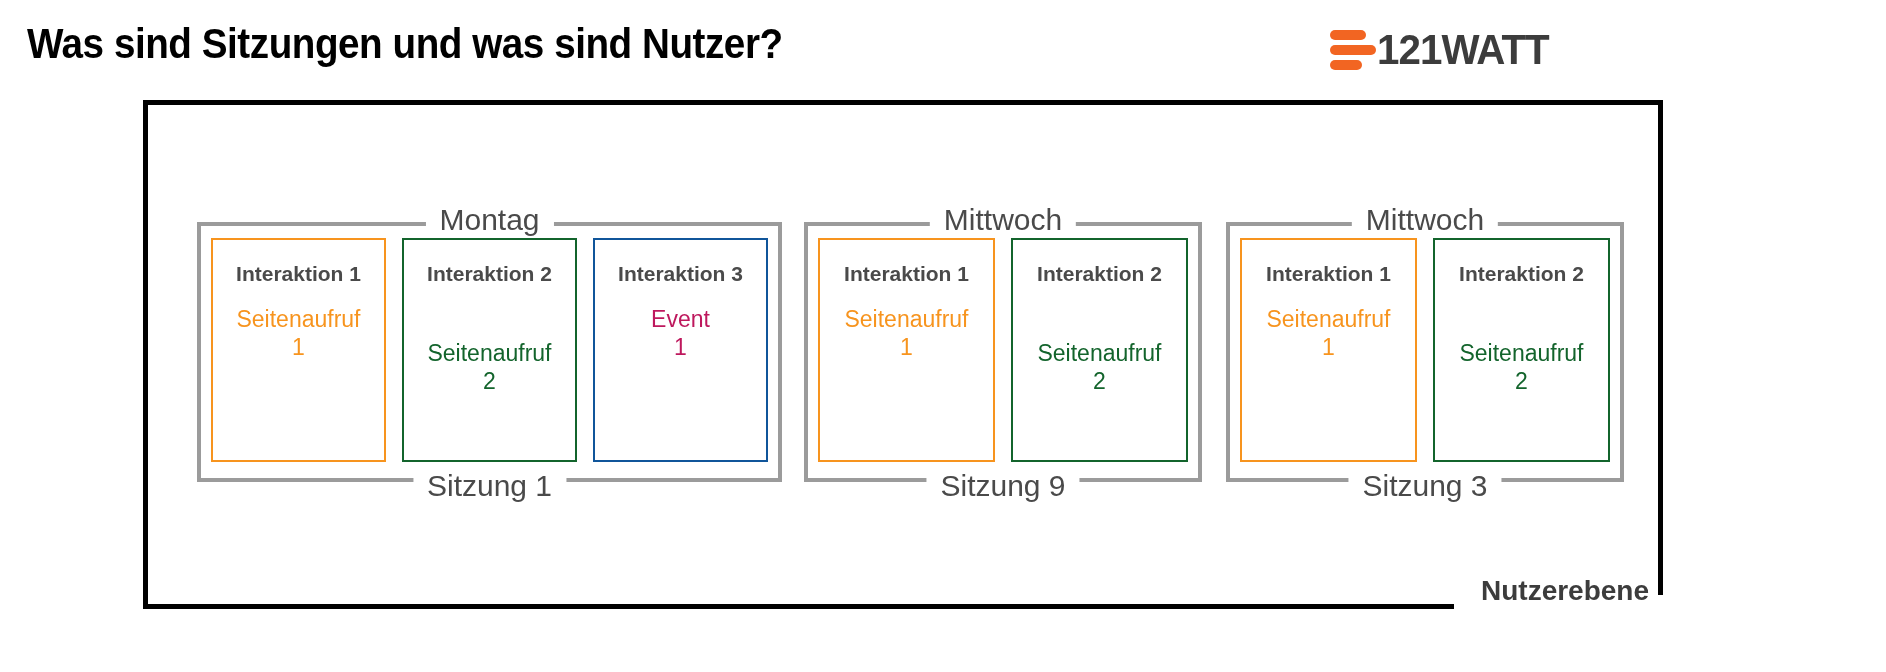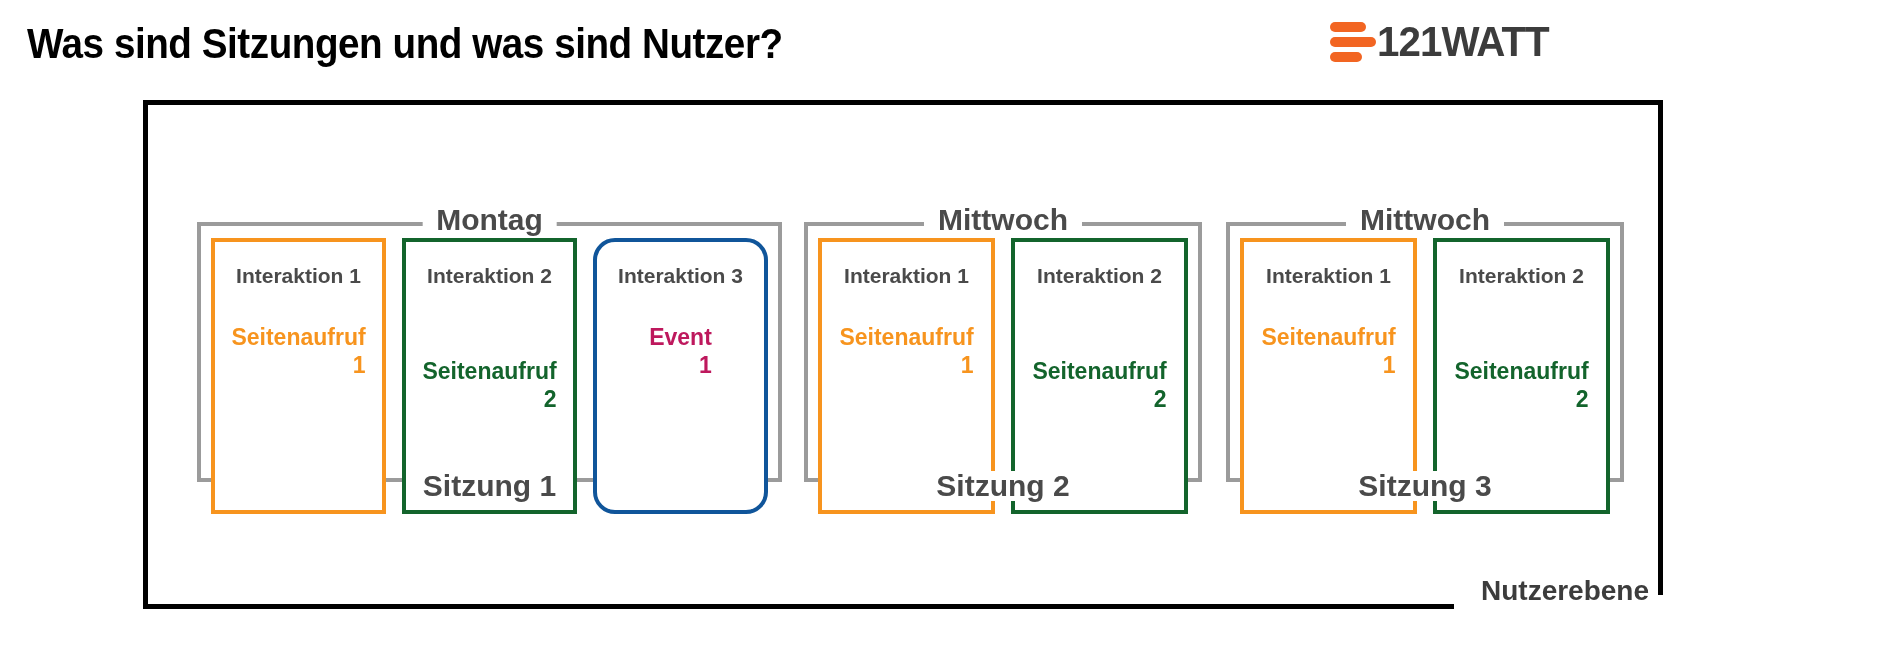--- a/index.html
+++ b/index.html
@@ -37,21 +37,21 @@
     color: #000000;
     letter-spacing: -0.5px;
     white-space: nowrap;
     transform: scaleX(0.92);
     transform-origin: left center;
   }
 
   .logo {
     position: absolute;
     right: 20px;
-    top: 16px;
+    top: 24px;
     display: flex;
     align-items: center;
     gap: 1px;
     height: 52px;
   }
 
   .logo-mark {
     display: flex;
     flex-direction: column;
     justify-content: center;
@@ -148,21 +148,21 @@
 
   
   .dg-legend-top,
   .dg-legend-bottom {
     position: absolute;
     left: 50%;
     transform: translateX(-50%);
     background: #ffffff;
     padding: 0 14px;
     font-size: 30px;
-    font-weight: bold;
+    font-weight: normal;
     color: #4a4a4a;
     white-space: nowrap;
     line-height: 1;
   }
   .dg-legend-top { top: -17px; }
   .dg-legend-bottom { bottom: -19px; text-align: right; }
 
   .dg-boxes {
     position: absolute;
     left: 0;
@@ -170,48 +170,48 @@
     width: 100%;
     height: 100%;
     display: flex;
     align-items: flex-start;
     padding: 16px 14px 0 14px;
     gap: 16px;
   }
 
   .interaction-box {
     flex: 1 1 0;
-    height: 276px;
-    border: 4px solid #701a75;
+    height: 224px;
+    border: 2px solid #701a75;
     background: #ffffff;
     position: relative;
     display: flex;
     flex-direction: column;
     align-items: center;
   }
 
   .interaction-box.orange { border-color: #f7941e; }
   .interaction-box.green  { border-color: #13642c; gap: 34px; }
-  .interaction-box.blue   { border-color: #10559a; border-radius: 22px; }
+  .interaction-box.blue   { border-color: #10559a; }
 
   .ib-title {
     margin-top: 22px;
     font-size: 21px;
     font-weight: bold;
     color: #4a4a4a;
     text-align: center;
     white-space: nowrap;
     line-height: 1.1;
   }
 
   .ib-value {
-    margin-top: 36px;
+    margin-top: 20px;
     font-size: 23px;
-    font-weight: bold;
-    text-align: right;
+    font-weight: normal;
+    text-align: center;
     line-height: 1.22;
   }
 
   .ib-value.orange { color: #f7941e; }
   .ib-value.green  { color: #13642c; }
   .ib-value.blue   { color: #be185d; }
 
 </style>
 </head>
 <body>
@@ -280,21 +280,21 @@
             </div>
             <div class="interaction-box green">
               <div class="ib-title">Interaktion 2</div>
               <div class="ib-value green">
                 <div>Seitenaufruf</div>
                 <div>2</div>
               </div>
             </div>
           </div>
           <div class="dg-legend-top">Mittwoch</div>
-          <div class="dg-legend-bottom">Sitzung 2</div>
+          <div class="dg-legend-bottom">Sitzung 9</div>
         </div>
         <div class="day-group" style="left: 1029px; width: 398px; height: 260px;">
           <div class="dg-frame"></div>
           <div class="dg-boxes">
             <div class="interaction-box orange">
               <div class="ib-title">Interaktion 1</div>
               <div class="ib-value orange">
                 <div>Seitenaufruf</div>
                 <div>1</div>
               </div>

